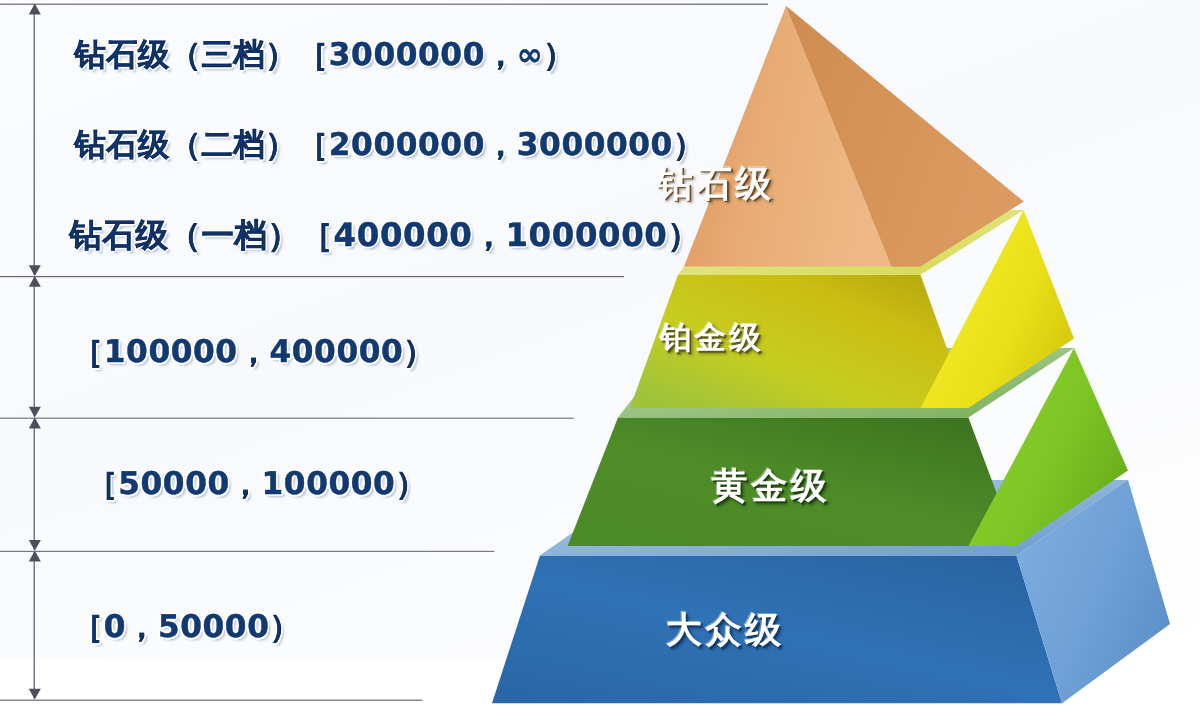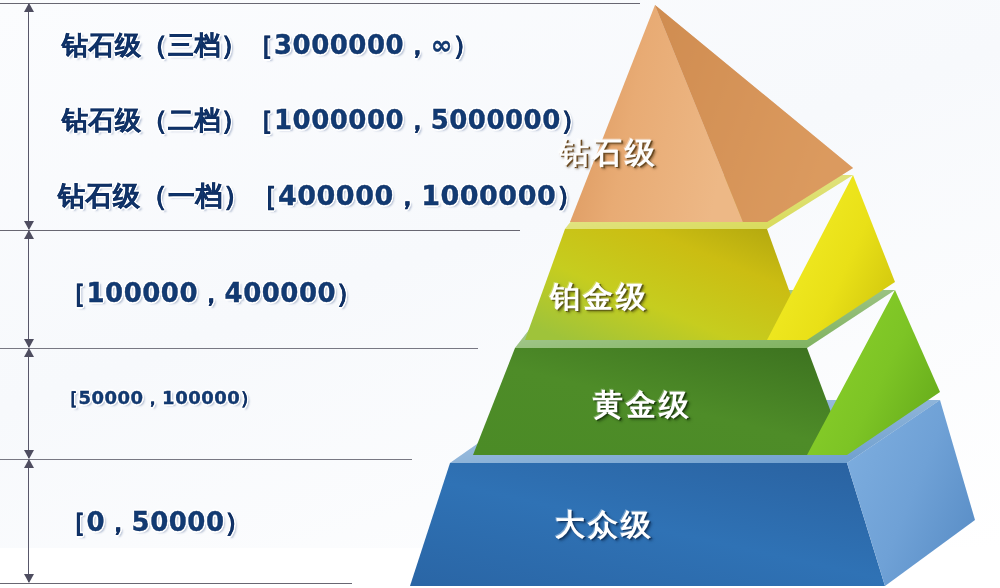--- a/index.html
+++ b/index.html
@@ -47,21 +47,21 @@
        0 1.6px 0 #ffffff, 0 -1.6px 0 #ffffff,
        1.2px 1.2px 0 #ffffff, -1.2px 1.2px 0 #ffffff,
        1.2px -1.2px 0 #ffffff, -1.2px -1.2px 0 #ffffff,
        2.4px 2.4px 2px rgba(30,60,120,.30);
     -webkit-text-stroke:0.35px #0f2f63;
   }
   .r1{left:62px;top:28px;font-size:26px;}
   .r2{left:62px;top:103px;font-size:26px;}
   .r3{left:58px;top:178px;font-size:27px;}
   .r4{left:60px;top:276px;font-size:26px;}
-  .r5{left:60px;top:386px;font-size:18px;}
+  .r5{left:72px;top:386px;font-size:26px;}
   .r6{left:60px;top:505px;font-size:26px;}
 
   
   #pyramid{position:absolute;left:355px;top:0;width:645px;height:588px;}
   #pyramid svg{display:block;width:645px;height:588px;}
 
   .tier-label{
     position:absolute;
     font-weight:700;
     white-space:nowrap;
@@ -85,22 +85,22 @@
     text-shadow:
       1.4px 1.4px 0 #20430f, 2.4px 2.4px 2.6px rgba(18,45,8,.55),
       -1px -1px 0 rgba(255,255,255,.30);
   }
   .tl-blue{
     color:#ffffff;
     text-shadow:
       1.4px 1.4px 0 #123a69, 2.4px 2.4px 2.6px rgba(10,35,70,.55),
       -1px -1px 0 rgba(255,255,255,.35);
   }
-  .lbl-diamond {left:204px;top:133px;font-size:30px;text-align:right;}
-  .lbl-platinum{left:195px;top:277px;font-size:30px;}
+  .lbl-diamond {left:192px;top:133px;font-size:30px;text-align:right;}
+  .lbl-platinum{left:195px;top:264px;font-size:26px;}
   .lbl-gold    {left:196px;top:385px;font-size:30px;margin-left:42px;}
   .lbl-mass    {left:200px;top:505px;font-size:30px;}
 </style>
 </head>
 <body>
 
 <div id="stage">
 
   <div class="hline" style="top:3px;   width:640px;"></div>
   <div class="hline" style="top:230px; width:520px;"></div>
@@ -121,21 +121,21 @@
       <span class="ah up"></span>
       <span class="ah down"></span>
     </div>
     <div class="arrowspan" style="top:460px;height:122px;">
       <span class="ah up"></span>
       <span class="ah down"></span>
     </div>
   </div>
 
   <div class="rangelbl r1">钻石级（三档）［3000000，∞）</div>
-  <div class="rangelbl r2">钻石级（二档）［1000000，5000000）</div>
+  <div class="rangelbl r2">钻石级（二档）［2000000，3000000）</div>
   <div class="rangelbl r3">钻石级（一档）［400000，1000000）</div>
   <div class="rangelbl r4">［100000，400000）</div>
   <div class="rangelbl r5">［50000，100000）</div>
   <div class="rangelbl r6">［0，50000）</div>
 
   <div id="pyramid">
     <svg viewBox="0 0 645 588" xmlns="http://www.w3.org/2000/svg" aria-hidden="true">
       <defs>
         <linearGradient id="gDiaFront" x1="0" y1="0" x2="1" y2="0.25">
           <stop offset="0" stop-color="#d9945a"></stop>

